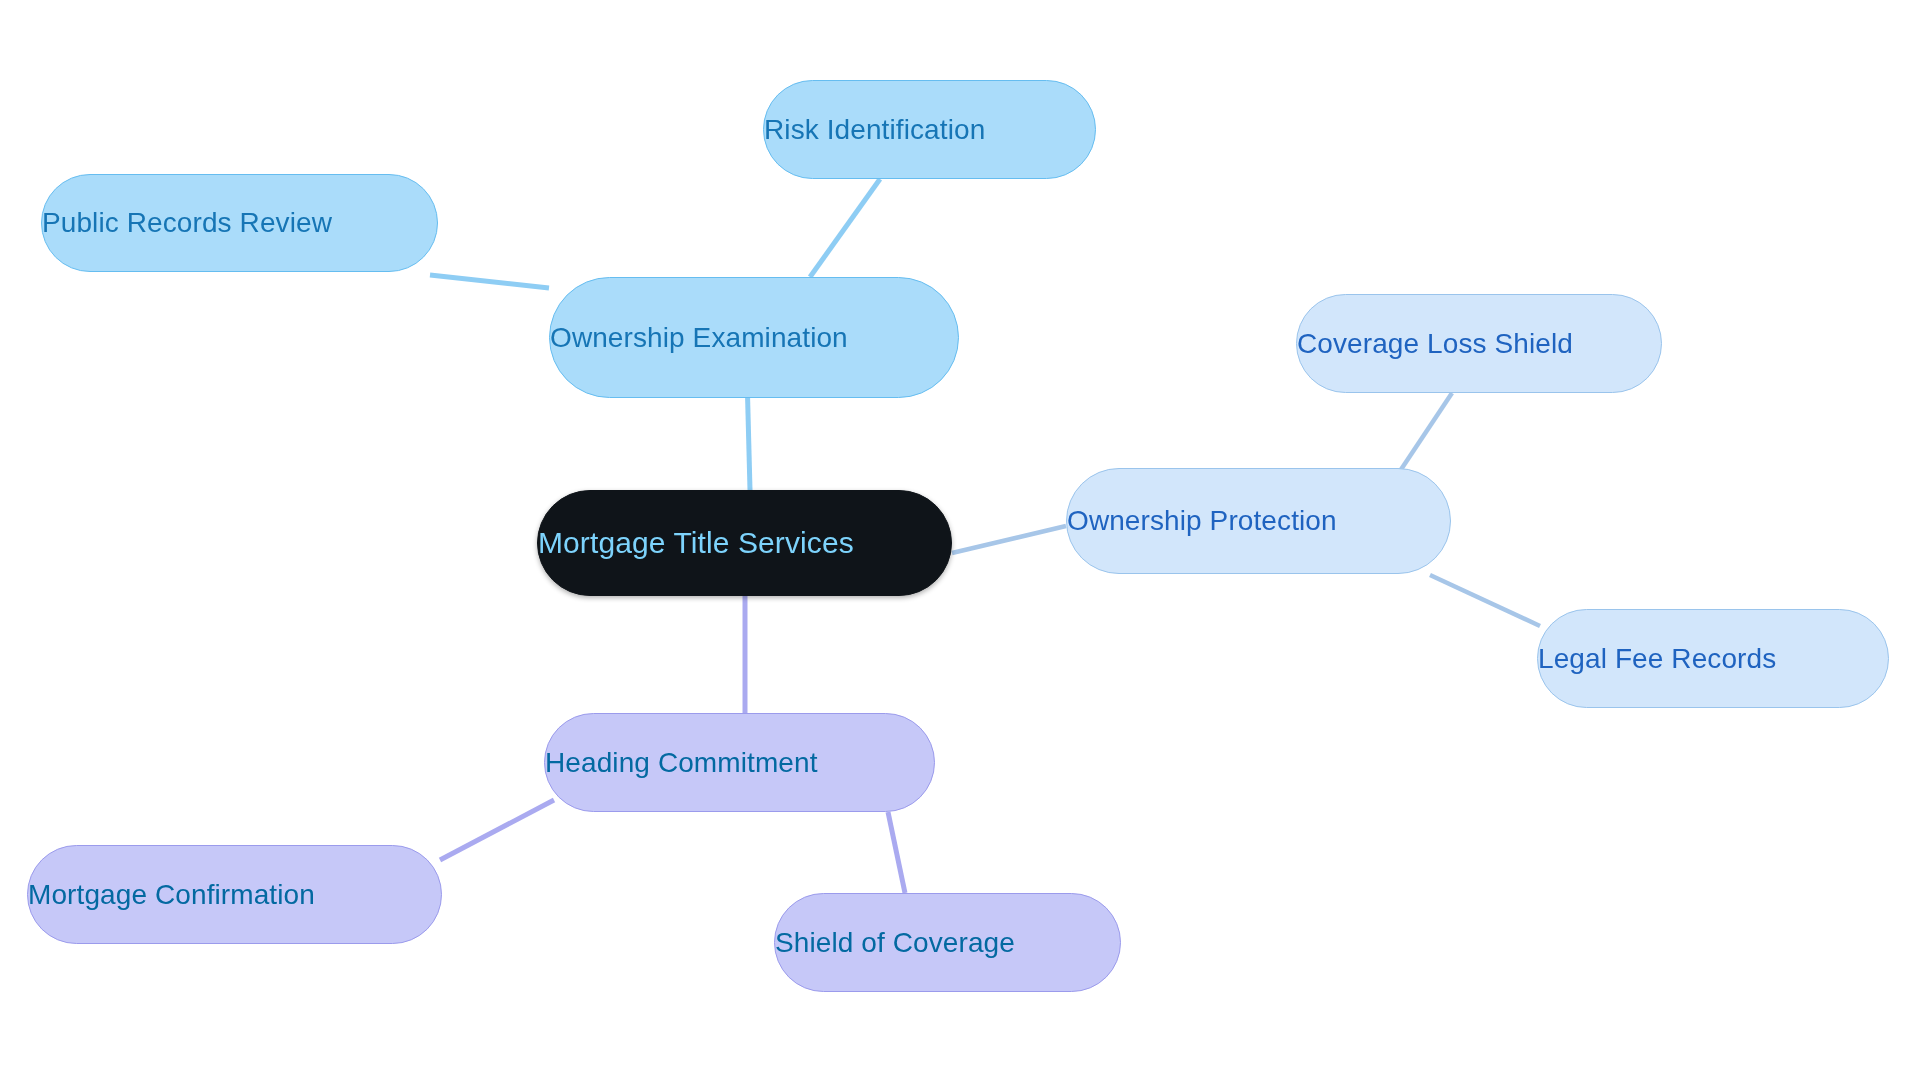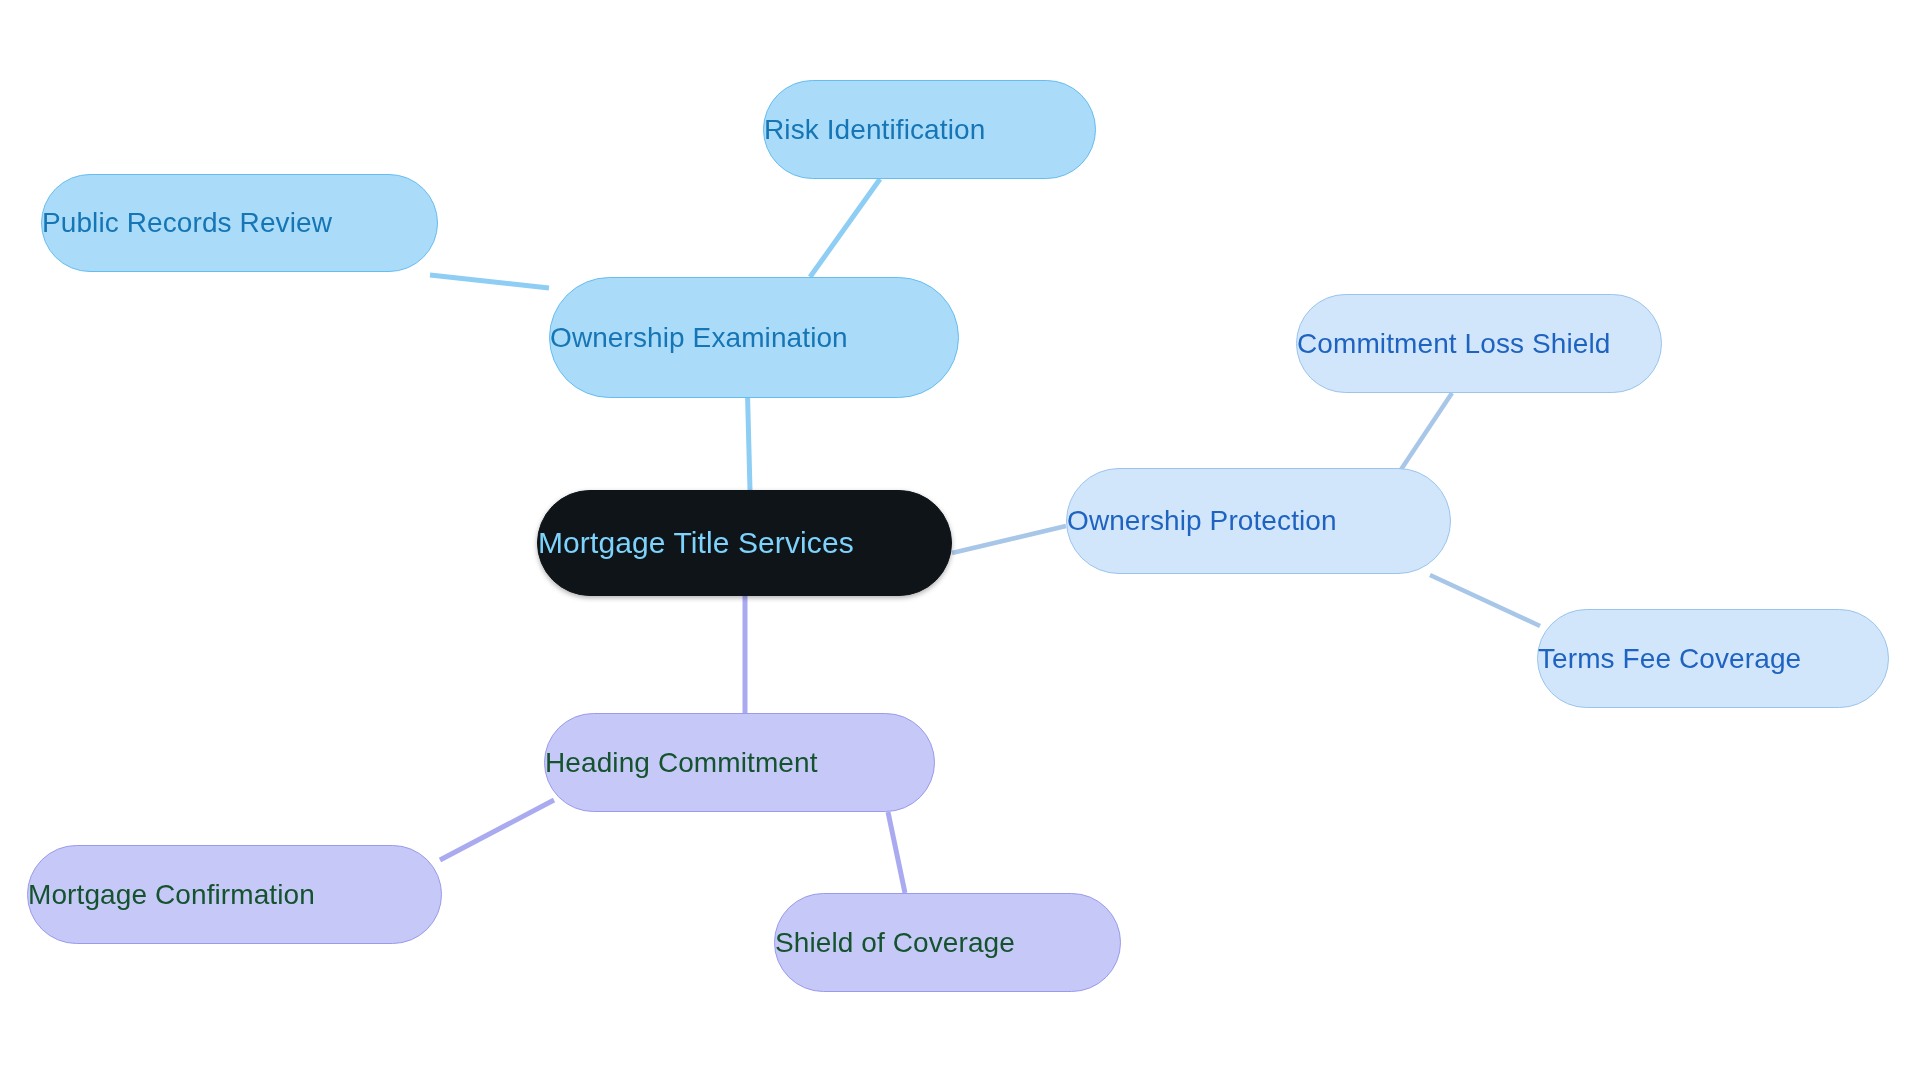--- a/index.html
+++ b/index.html
@@ -51,21 +51,21 @@
     font-size: 28px;
   }
   .node-blue-light {
     background: #d2e6fb;
     color: #1f63c0;
     border: 1px solid #9ac4ec;
     font-size: 28px;
   }
   .node-purple {
     background: #c6c8f8;
-    color: #14532d;
+    color: #0369a1;
     border: 1px solid #9b9bec;
     font-size: 28px;
   }
 </style>
 </head>
 <body>
 
 <div id="canvas">
   <svg id="edge-layer" viewBox="0 0 1920 1083" preserveAspectRatio="none">
       <line x1="750" y1="490" x2="747" y2="375" stroke="#8ecdf4" stroke-width="5" stroke-linecap="butt"></line>
@@ -88,24 +88,24 @@
       <div class="node node-blue-mid" style="left: 763px; top: 80px; width: 333px; height: 99px;">
         <span class="node-label">Risk Identification</span>
       </div>
       <div class="node node-blue-mid" style="left: 41px; top: 174px; width: 397px; height: 98px;">
         <span class="node-label">Public Records Review</span>
       </div>
       <div class="node node-blue-light" style="left: 1066px; top: 468px; width: 385px; height: 106px;">
         <span class="node-label">Ownership Protection</span>
       </div>
       <div class="node node-blue-light" style="left: 1296px; top: 294px; width: 366px; height: 99px;">
-        <span class="node-label">Commitment Loss Shield</span>
+        <span class="node-label">Coverage Loss Shield</span>
       </div>
       <div class="node node-blue-light" style="left: 1537px; top: 609px; width: 352px; height: 99px;">
-        <span class="node-label">Terms Fee Coverage</span>
+        <span class="node-label">Legal Fee Records</span>
       </div>
       <div class="node node-purple" style="left: 544px; top: 713px; width: 391px; height: 99px;">
         <span class="node-label">Heading Commitment</span>
       </div>
       <div class="node node-purple" style="left: 27px; top: 845px; width: 415px; height: 99px;">
         <span class="node-label">Mortgage Confirmation</span>
       </div>
       <div class="node node-purple" style="left: 774px; top: 893px; width: 347px; height: 99px;">
         <span class="node-label">Shield of Coverage</span>
       </div>

